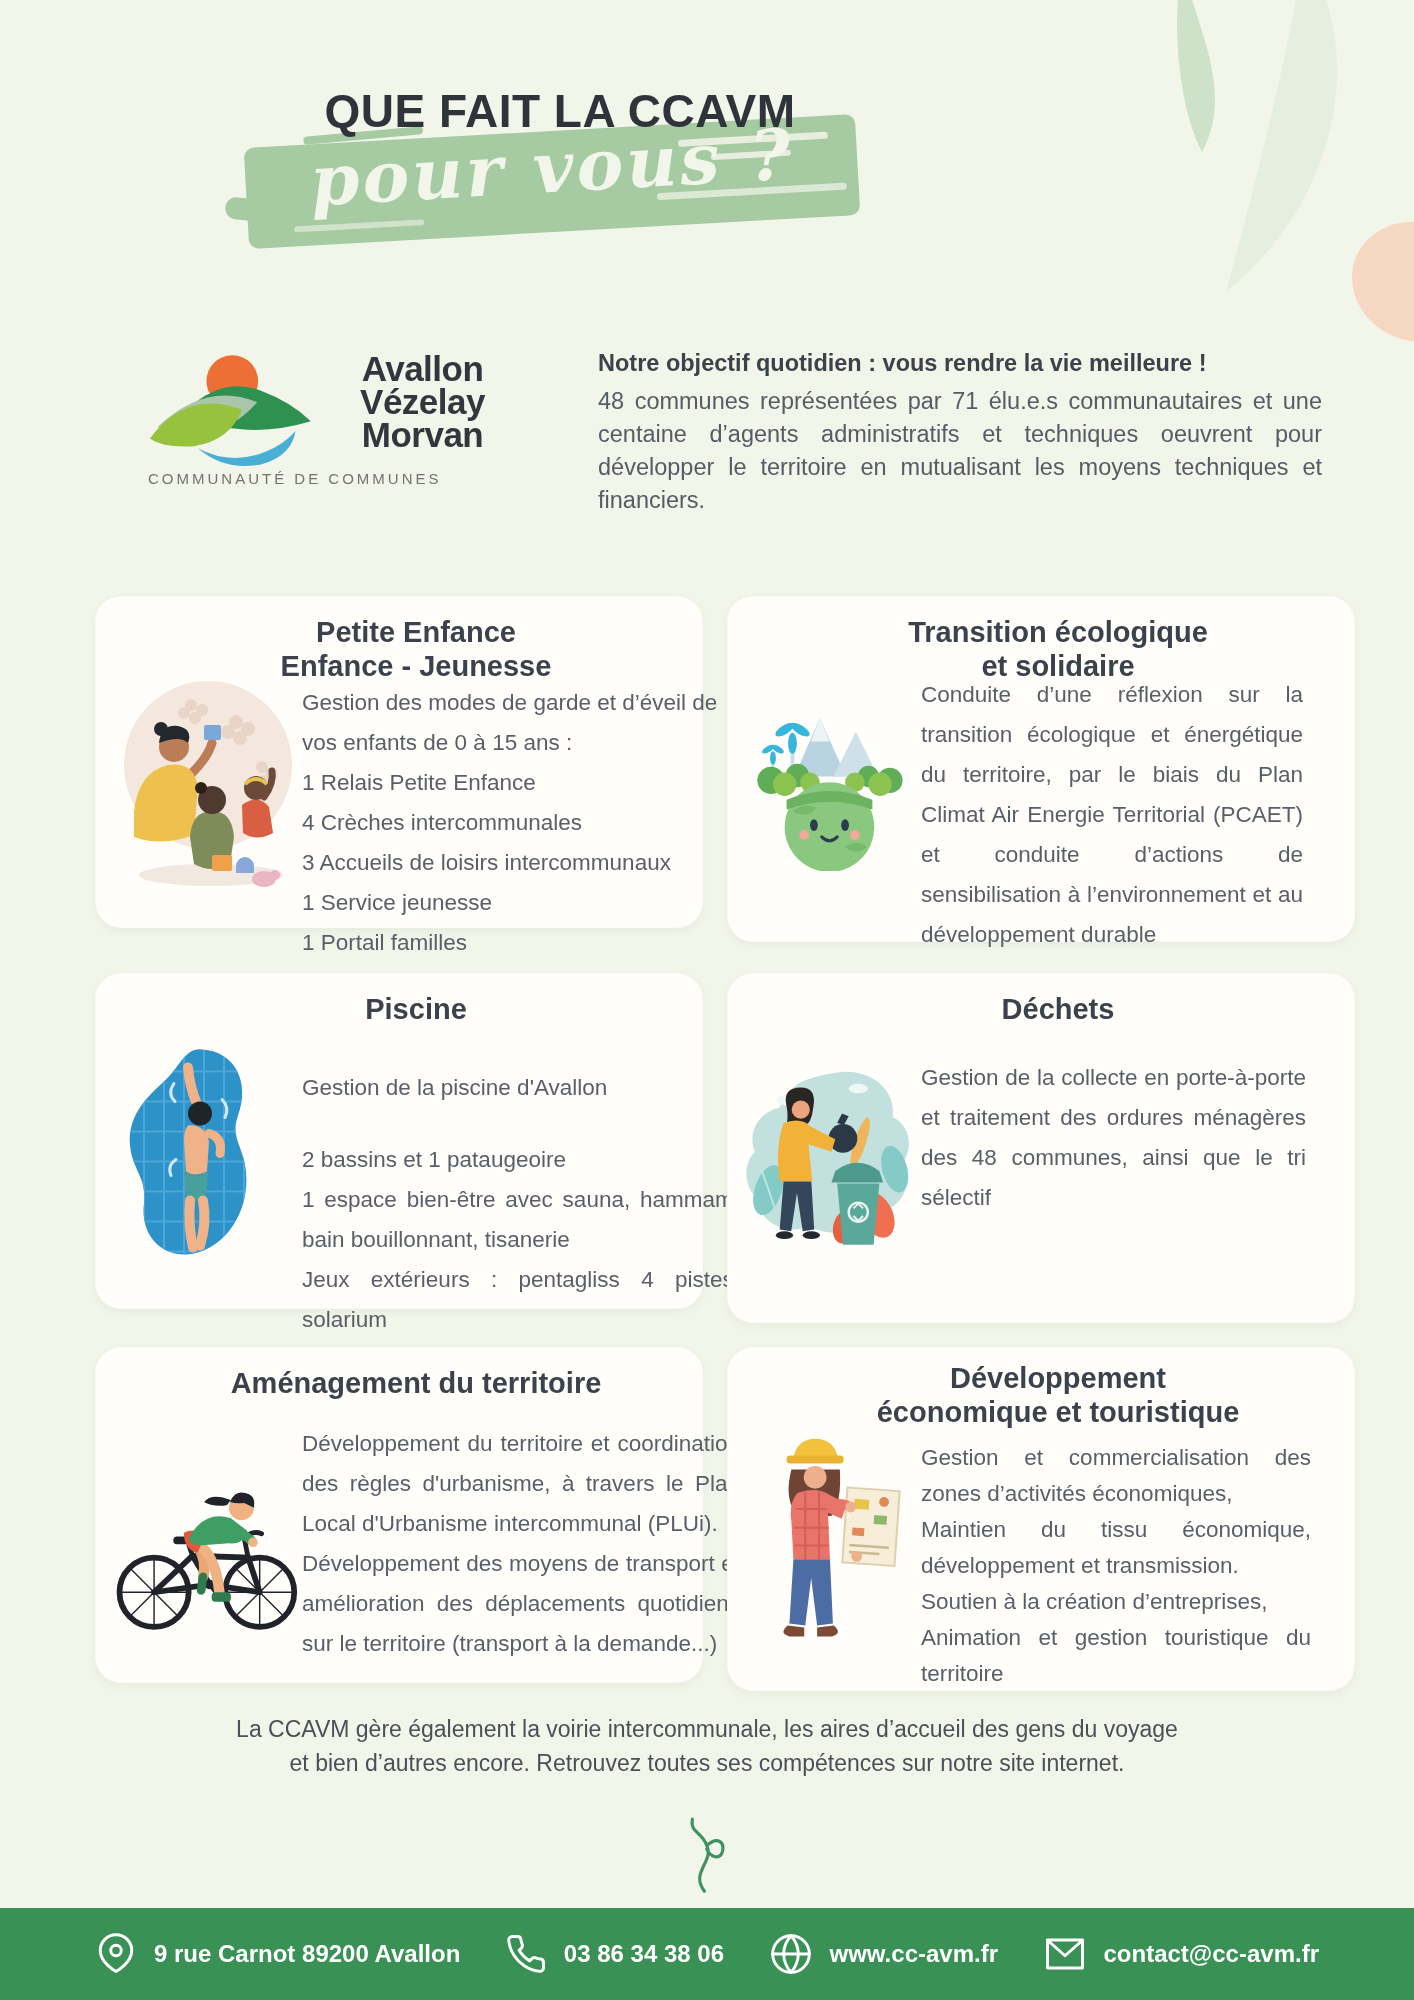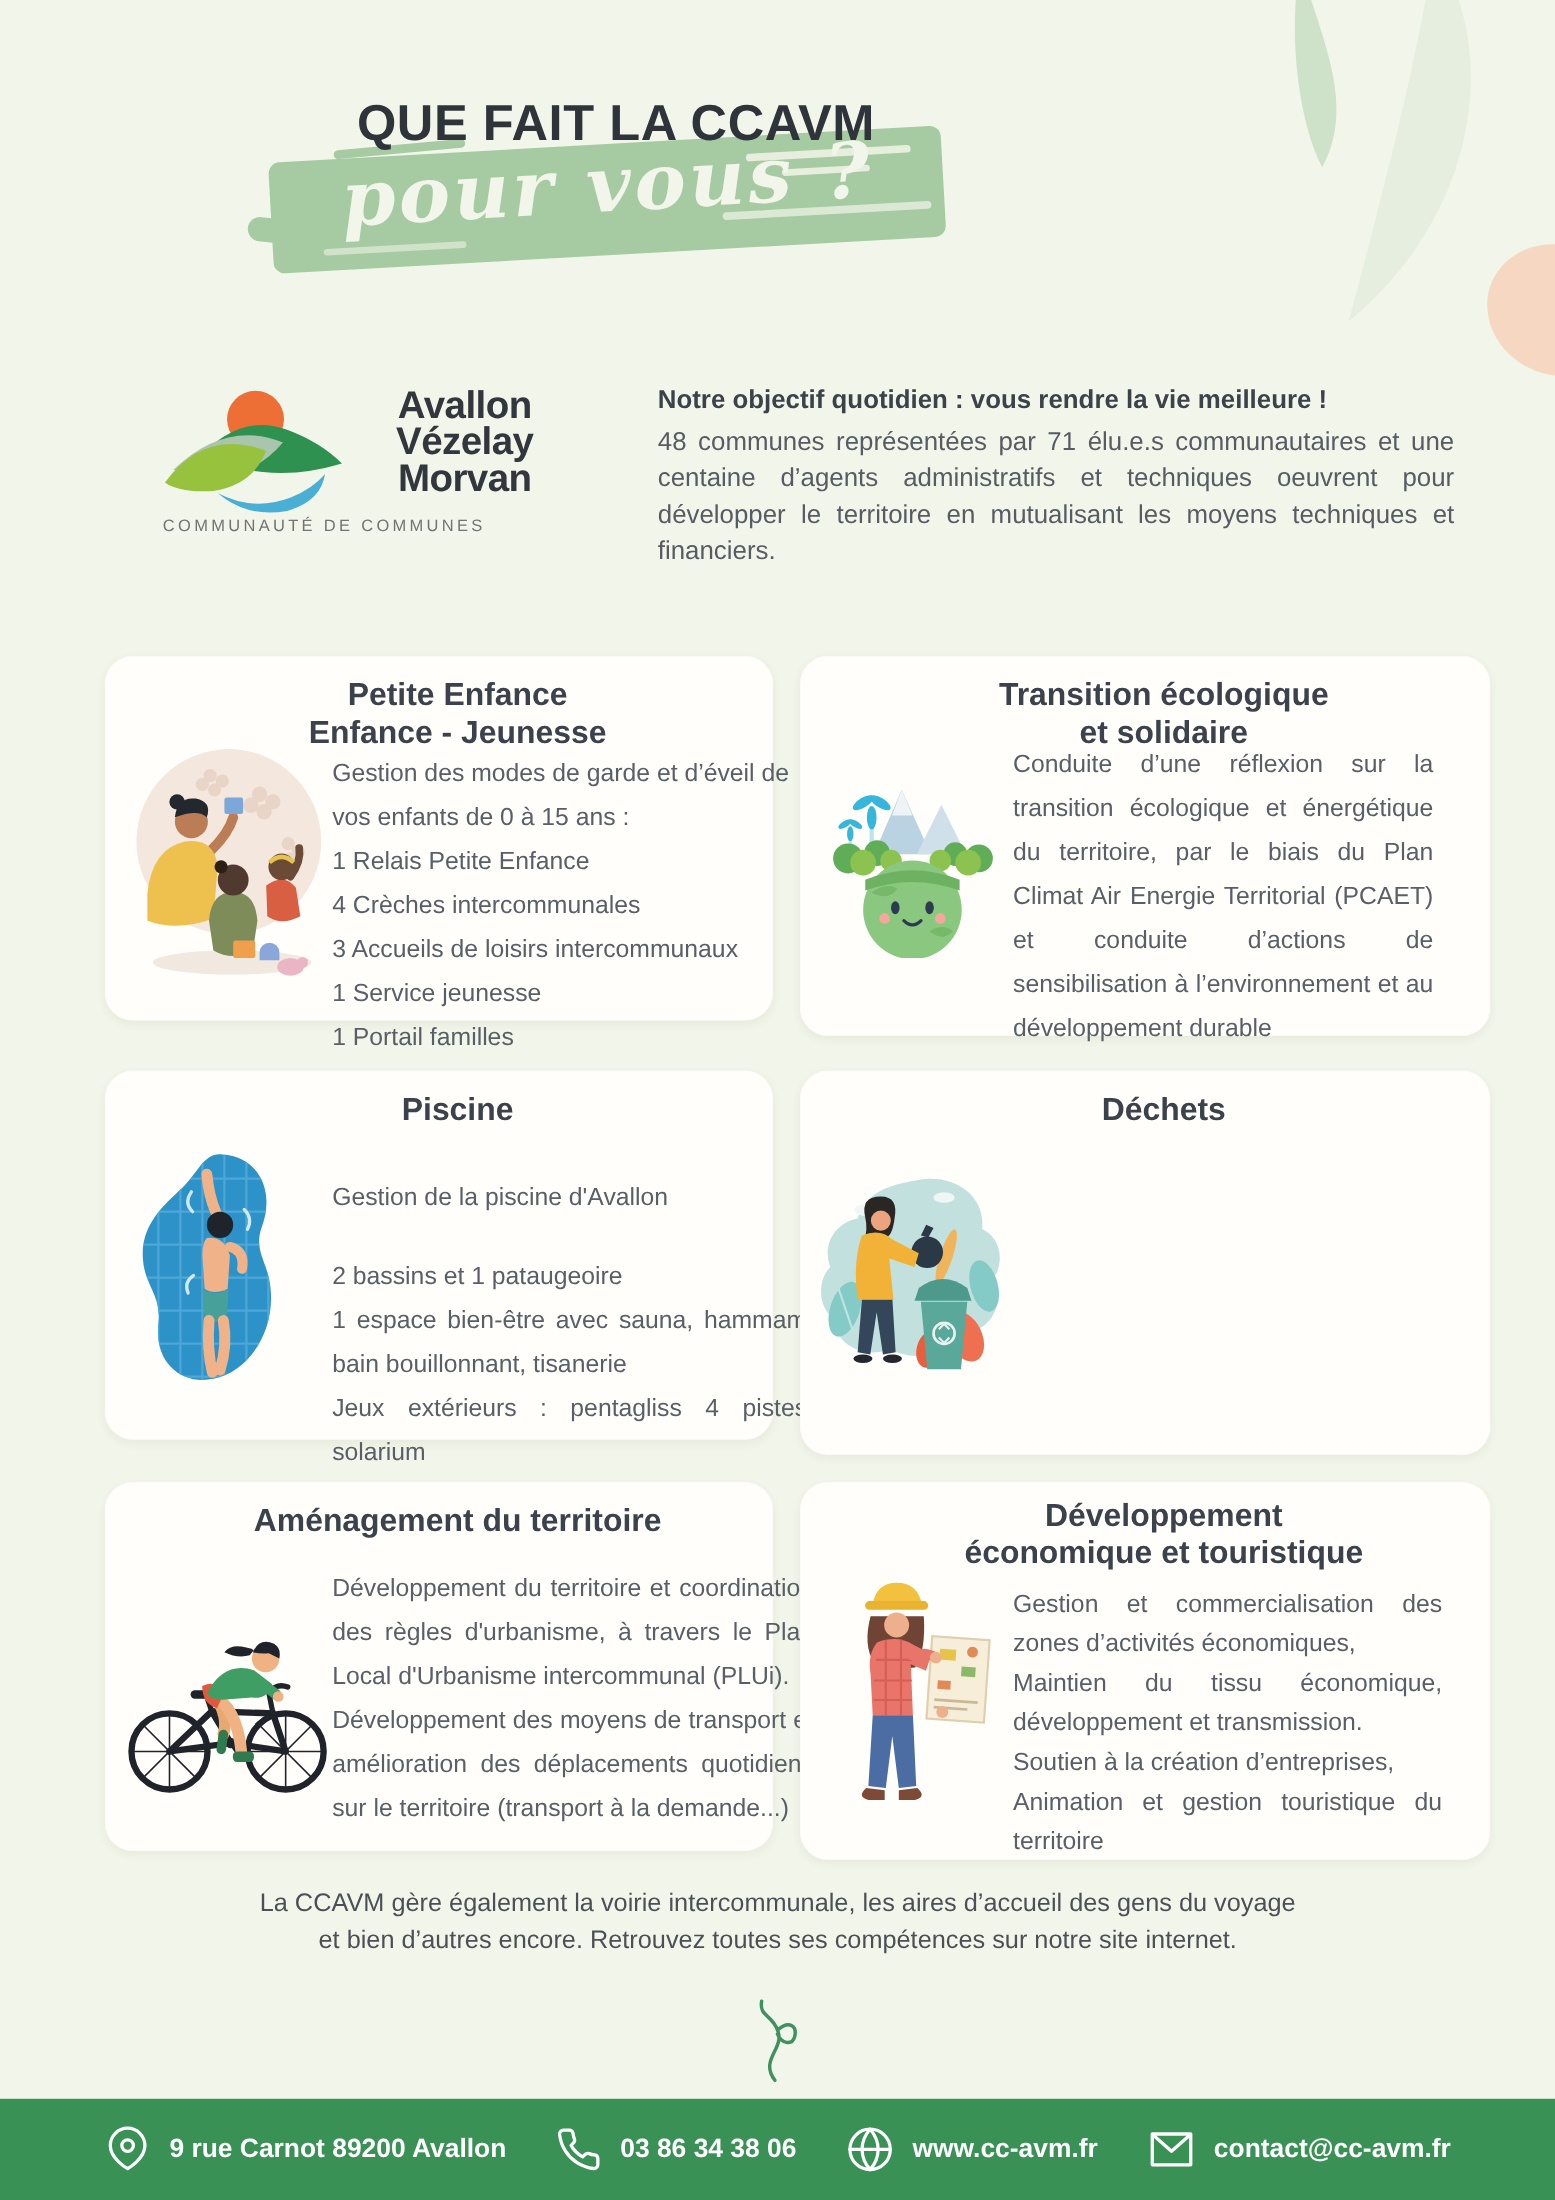--- a/index.html
+++ b/index.html
@@ -276,20 +276,21 @@
     <path d="M100 70 l5 -10 7 3 -5 9" fill="#2b3947"></path>
     <circle cx="106" cy="86" r="15" fill="#2b3947"></circle>
     <path d="M47 52 q-4 -19 15 -19 q17 0 13 21 q-2 16 -8 18 l-21 4 q4 -12 1 -24 z" fill="#2a2623"></path>
     <circle cx="62" cy="56" r="9.5" fill="#eba47d"></circle>
     <path d="M44 70 Q62 63 73 74 L98 87 L94 100 L70 92 L74 131 L40 131 Q35 96 44 70 Z" fill="#f2b238"></path>
     <path d="M44 131 L40 181 L52 183 L58 143 L64 183 L76 181 L73 131 Z" fill="#33465a"></path>
     <ellipse cx="45" cy="187" rx="9" ry="4" fill="#23272e"></ellipse>
     <ellipse cx="73" cy="187" rx="9" ry="4" fill="#23272e"></ellipse>
   </svg>
   <div class="card-text c4-text jst">
+    <p>Gestion de la collecte en porte-à-porte et traitement des ordures ménagères des 48 communes, ainsi que le tri sélectif</p>
   </div>
 </section>
 
 <section class="card card-5">
   <h2>
     <span>Aménagement du territoire</span>
   </h2>
   <svg class="card-illus c5-illus" viewBox="0 0 200 180">
     <g stroke="#20242a" fill="none">
       <circle cx="48" cy="134" r="36" stroke-width="6"></circle>

